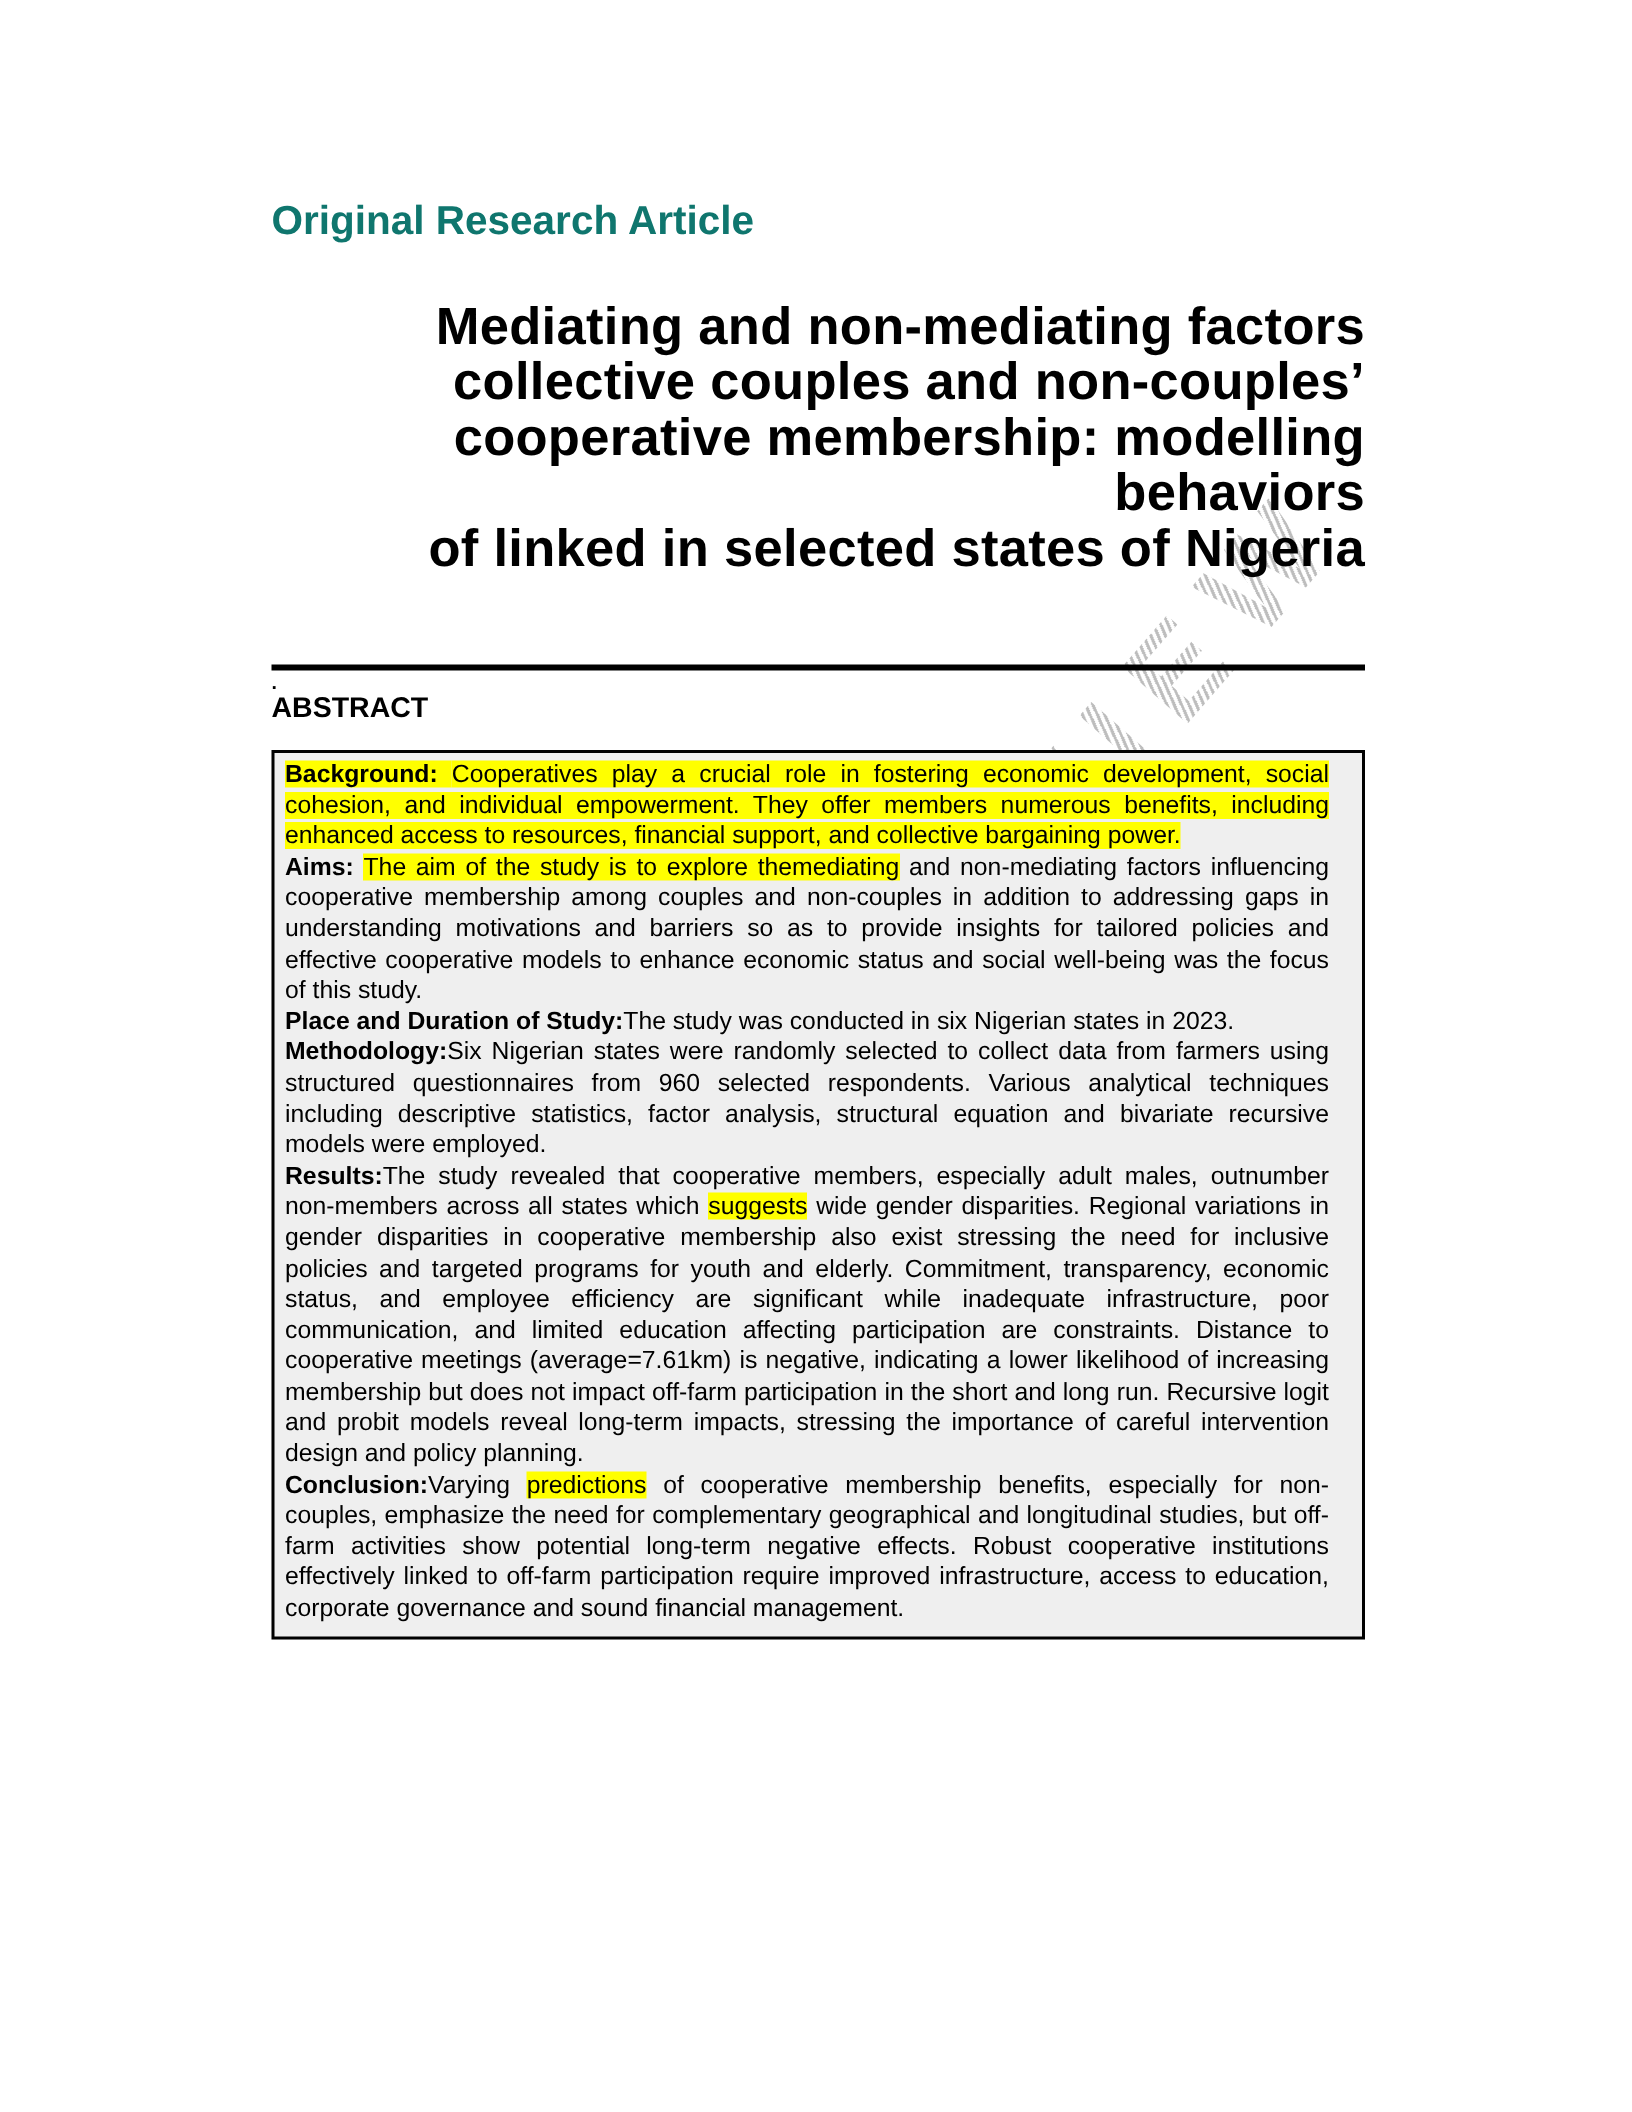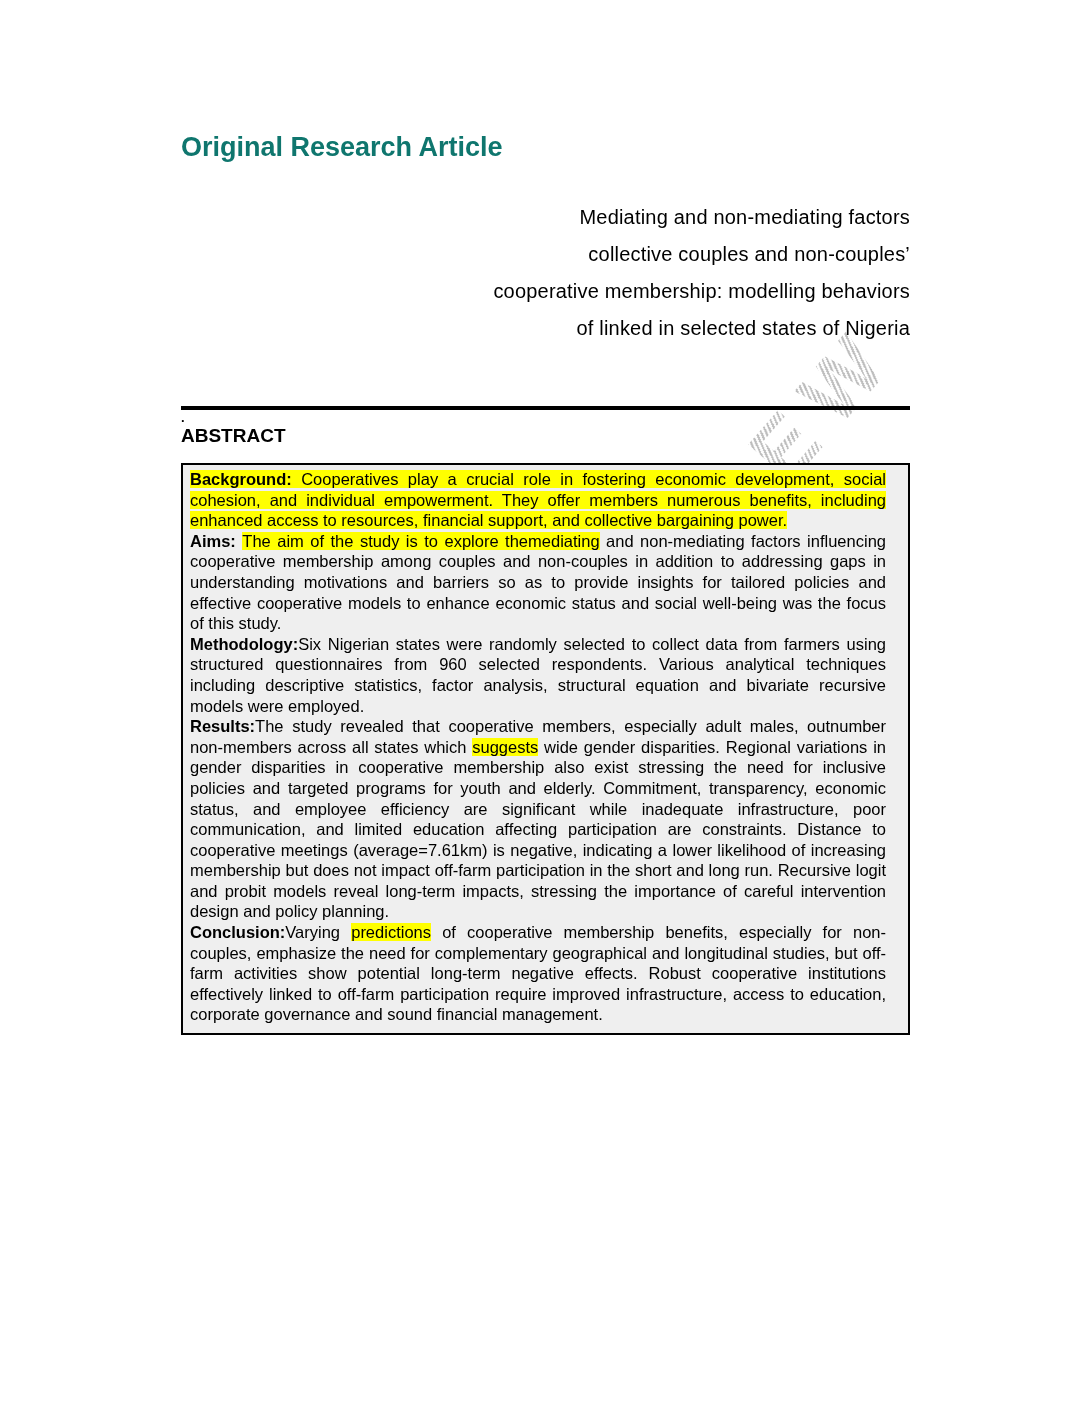--- a/index.html
+++ b/index.html
@@ -54,22 +54,22 @@
   .article-type {
     margin: 131px 0 0 0;
     font-size: 27px;
     font-weight: bold;
     line-height: 32px;
     color: #0f766e;
   }
   .paper-title {
     margin-top: 36px;
     text-align: right;
-    font-size: 20px;
-    font-weight: normal;
+    font-size: 35px;
+    font-weight: bold;
     line-height: 37px;
     letter-spacing: 0.2px;
   }
   .rule {
     margin-top: 59px;
     width: 100%;
     height: 4px;
     background: #000;
   }
   .stray-period {
@@ -129,20 +129,21 @@
 
     <div class="rule"></div>
 
     <div class="stray-period">.</div>
 
     <h2 class="abstract-heading">ABSTRACT</h2>
 
     <div class="abstract-box">
         <p class="abs-para"><span class="b hl">Background: </span><span class="hl">Cooperatives play a crucial role in fostering economic development, social cohesion, and individual empowerment. They offer members numerous benefits, including enhanced access to resources, financial support, and collective bargaining power.</span></p>
         <p class="abs-para"><span class="b">Aims: </span><span class="hl">The aim of the study is to explore themediating</span><span> and non-mediating factors influencing cooperative membership among couples and non-couples in addition to addressing gaps in understanding motivations and barriers so as to provide insights for tailored policies and effective cooperative models to enhance economic status and social well-being was the focus of this study.</span></p>
+        <p class="abs-para"><span class="b">Place and Duration of Study:</span><span>The study was conducted in six Nigerian states in 2023.</span></p>
         <p class="abs-para"><span class="b">Methodology:</span><span>Six Nigerian states were randomly selected to collect data from farmers using structured questionnaires from 960 selected respondents. Various analytical techniques including descriptive statistics, factor analysis, structural equation and bivariate recursive models were employed.</span></p>
         <p class="abs-para"><span class="b">Results:</span><span>The study revealed that cooperative members, especially adult males, outnumber non-members across all states which </span><span class="hl">suggests</span><span> wide gender disparities. Regional variations in gender disparities in cooperative membership also exist stressing the need for inclusive policies and targeted programs for youth and elderly. Commitment, transparency, economic status, and employee efficiency are significant while inadequate infrastructure, poor communication, and limited education affecting participation are constraints. Distance to cooperative meetings (average=7.61km) is negative, indicating a lower likelihood of increasing membership but does not impact off-farm participation in the short and long run. Recursive logit and probit models reveal long-term impacts, stressing the importance of careful intervention design and policy planning.</span></p>
         <p class="abs-para"><span class="b">Conclusion:</span><span>Varying </span><span class="hl">predictions</span><span> of cooperative membership benefits, especially for non-couples, emphasize the need for complementary geographical and longitudinal studies, but off-farm activities show potential long-term negative effects. Robust cooperative institutions effectively linked to off-farm participation require improved infrastructure, access to education, corporate governance and sound financial management.</span></p>
       </div>
 
 
   </div>
 </div>
 
 </body></html>

